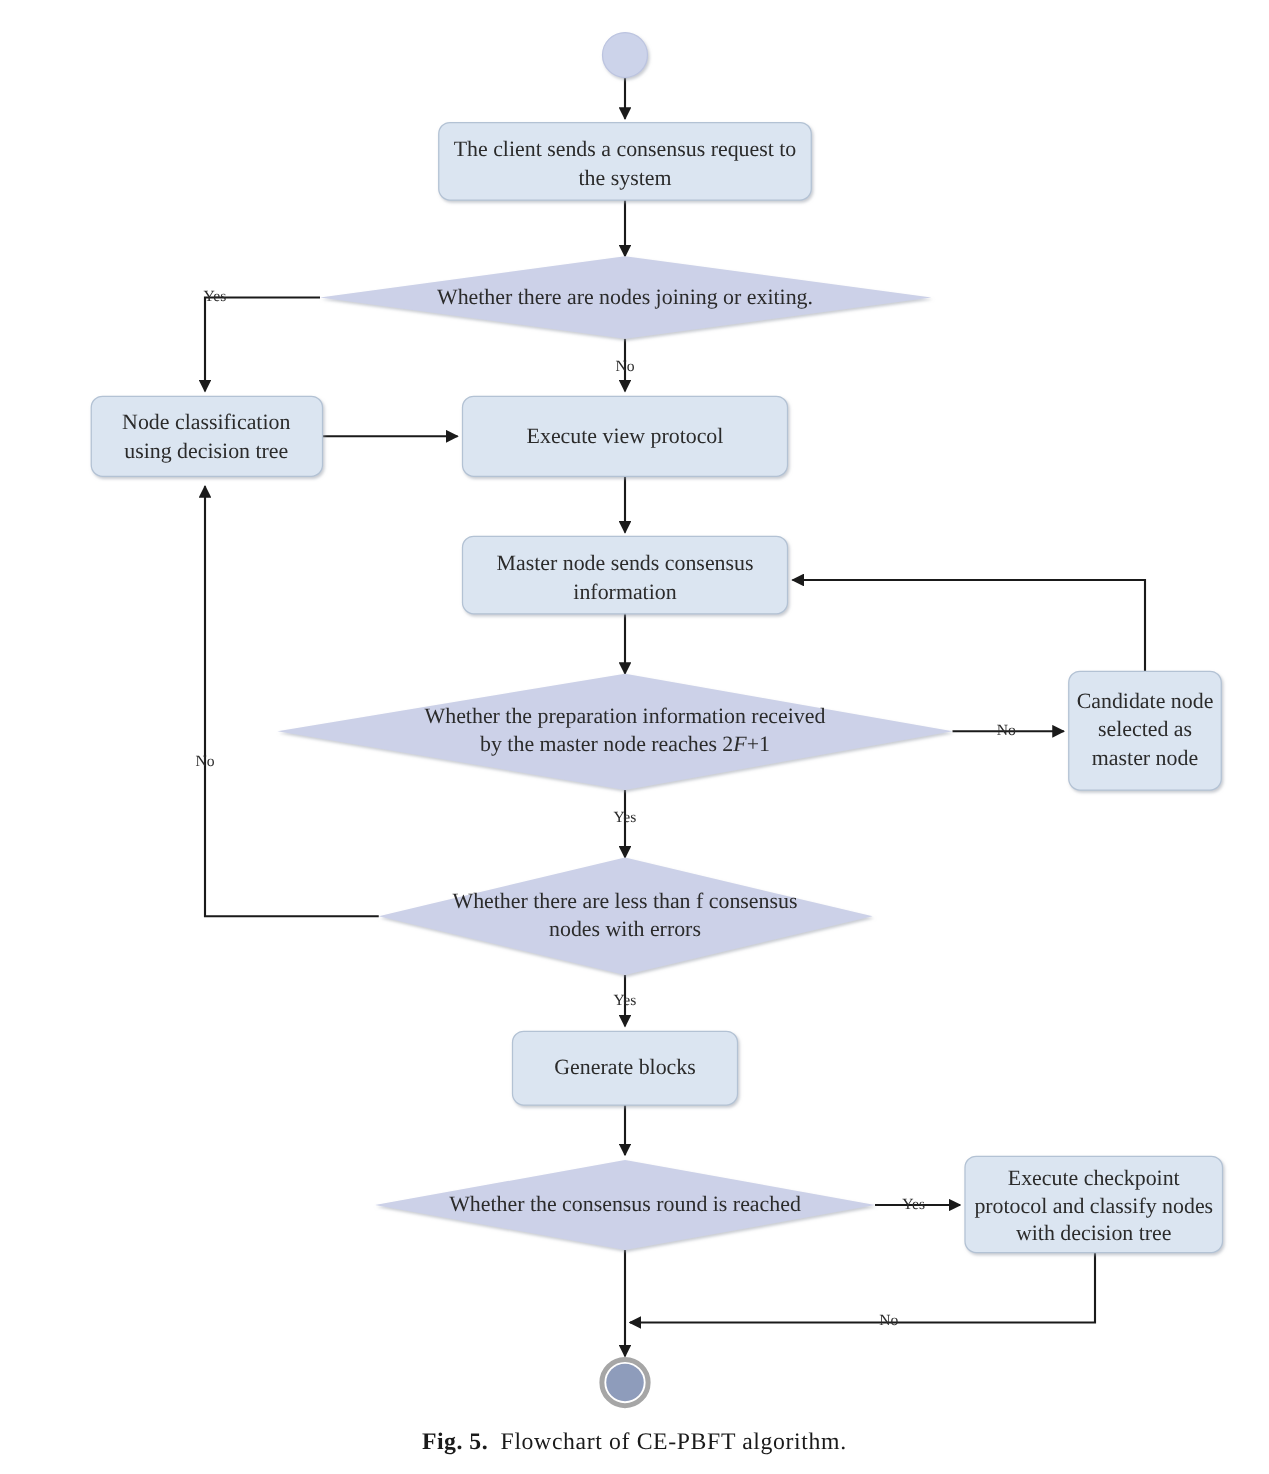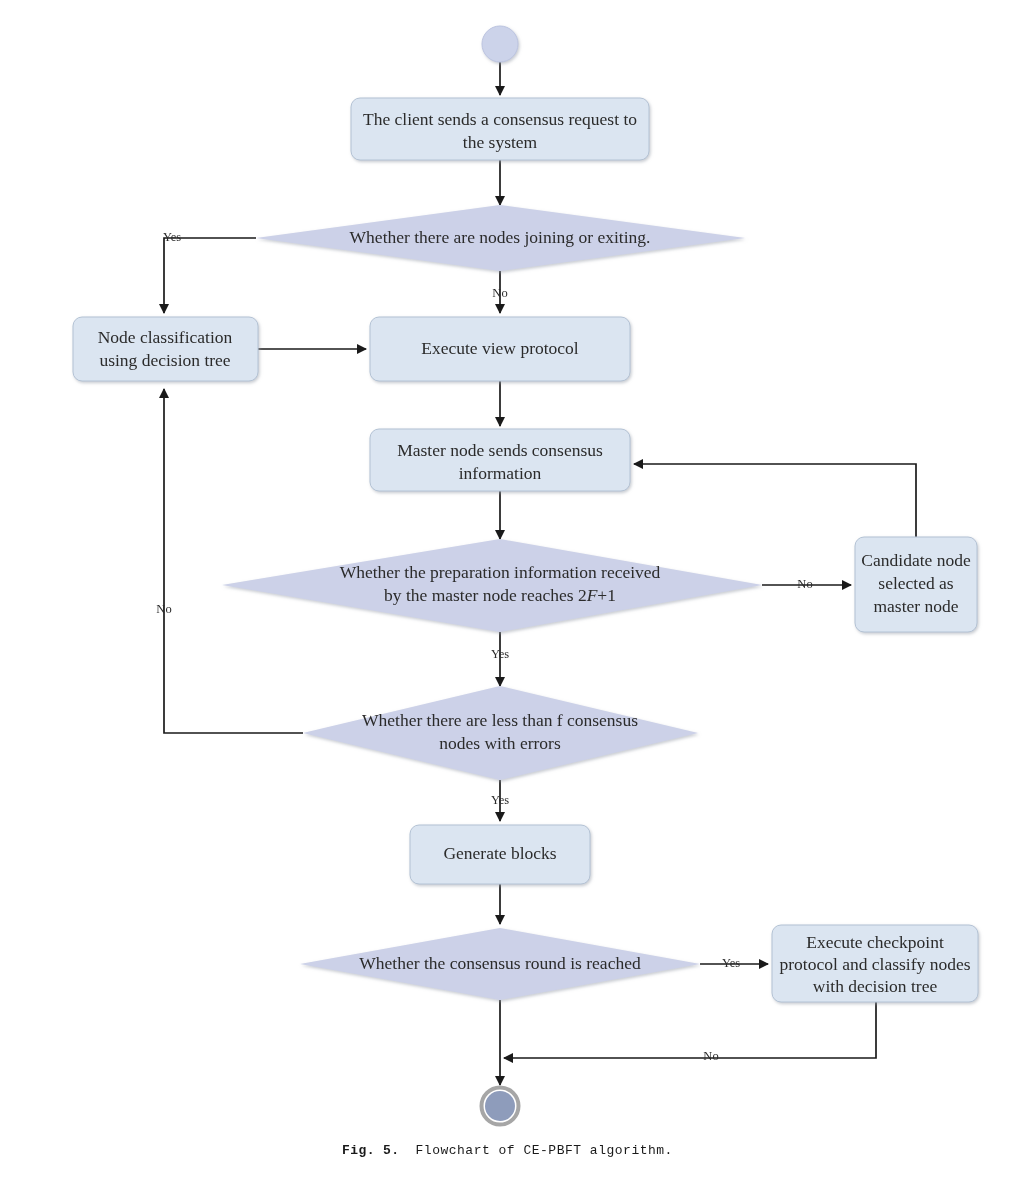--- a/index.html
+++ b/index.html
@@ -36,22 +36,22 @@
   }
   .italic-var {
     font-style: italic;
   }
   .caption {
     position: absolute;
     left: 0;
     top: 1143px;
     width: 1015px;
     text-align: center;
-    font-family: Liberation Mono, monospace;
-    font-size: 13px;
+    font-family: Liberation Serif, serif;
+    font-size: 19px;
     color: #1a1a1a;
     letter-spacing: 0.2px;
   }
   .caption .fig-label {
     font-weight: bold;
     letter-spacing: 0.4px;
   }
   .caption .fig-text {
     letter-spacing: 0.5px;
   }

